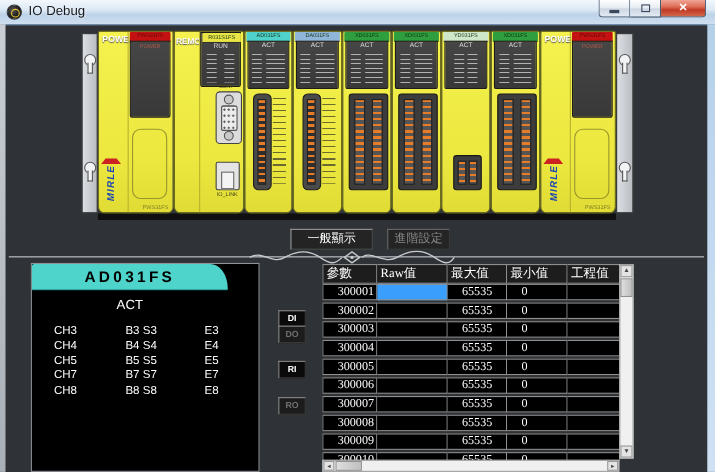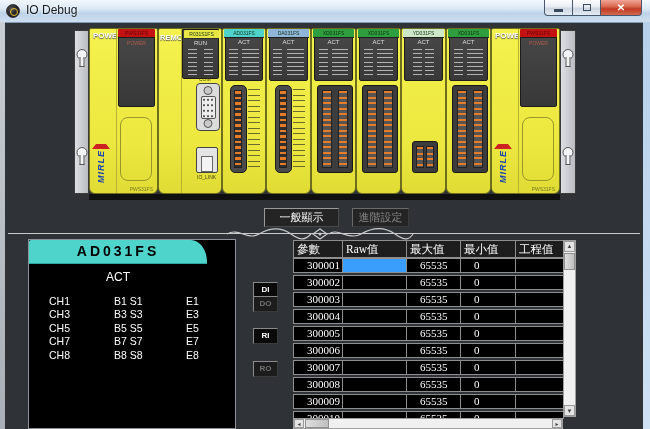--- a/index.html
+++ b/index.html
@@ -308,28 +308,28 @@
   <circle cx="95" cy="8" r="1.5" fill="#c8cacc"></circle>
 </svg>
 
 <div class="side-panel">
   <div class="side-tab">
     <div class="side-tab-title">AD031FS</div>
   </div>
   <div class="side-status">ACT</div>
   <div class="ch-list" id="channel-list">
       <div class="ch-row">
-        <span class="ch-c0">CH1</span>
-        <span class="ch-c1">B1 S1</span>
-        <span class="ch-c2">E1</span>
-      </div>
-      <div class="ch-row">
         <span class="ch-c0">CH3</span>
         <span class="ch-c1">B3 S3</span>
         <span class="ch-c2">E3</span>
+      </div>
+      <div class="ch-row">
+        <span class="ch-c0">CH4</span>
+        <span class="ch-c1">B4 S4</span>
+        <span class="ch-c2">E4</span>
       </div>
       <div class="ch-row">
         <span class="ch-c0">CH5</span>
         <span class="ch-c1">B5 S5</span>
         <span class="ch-c2">E5</span>
       </div>
       <div class="ch-row">
         <span class="ch-c0">CH7</span>
         <span class="ch-c1">B7 S7</span>
         <span class="ch-c2">E7</span>

